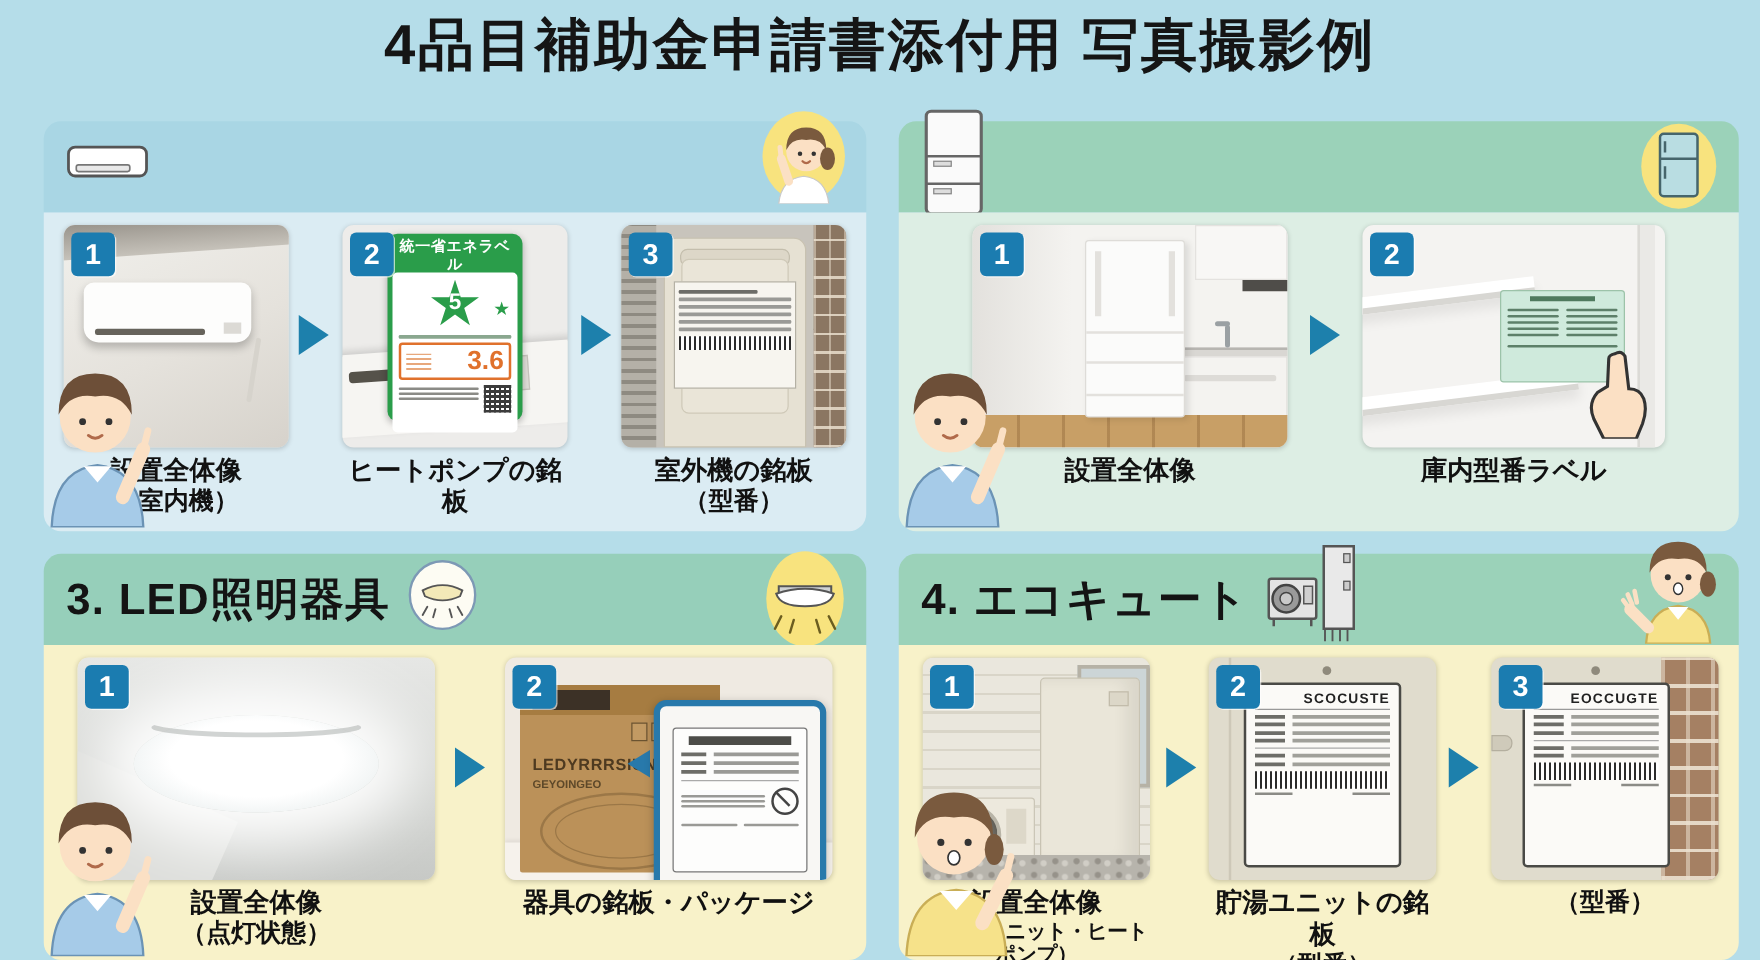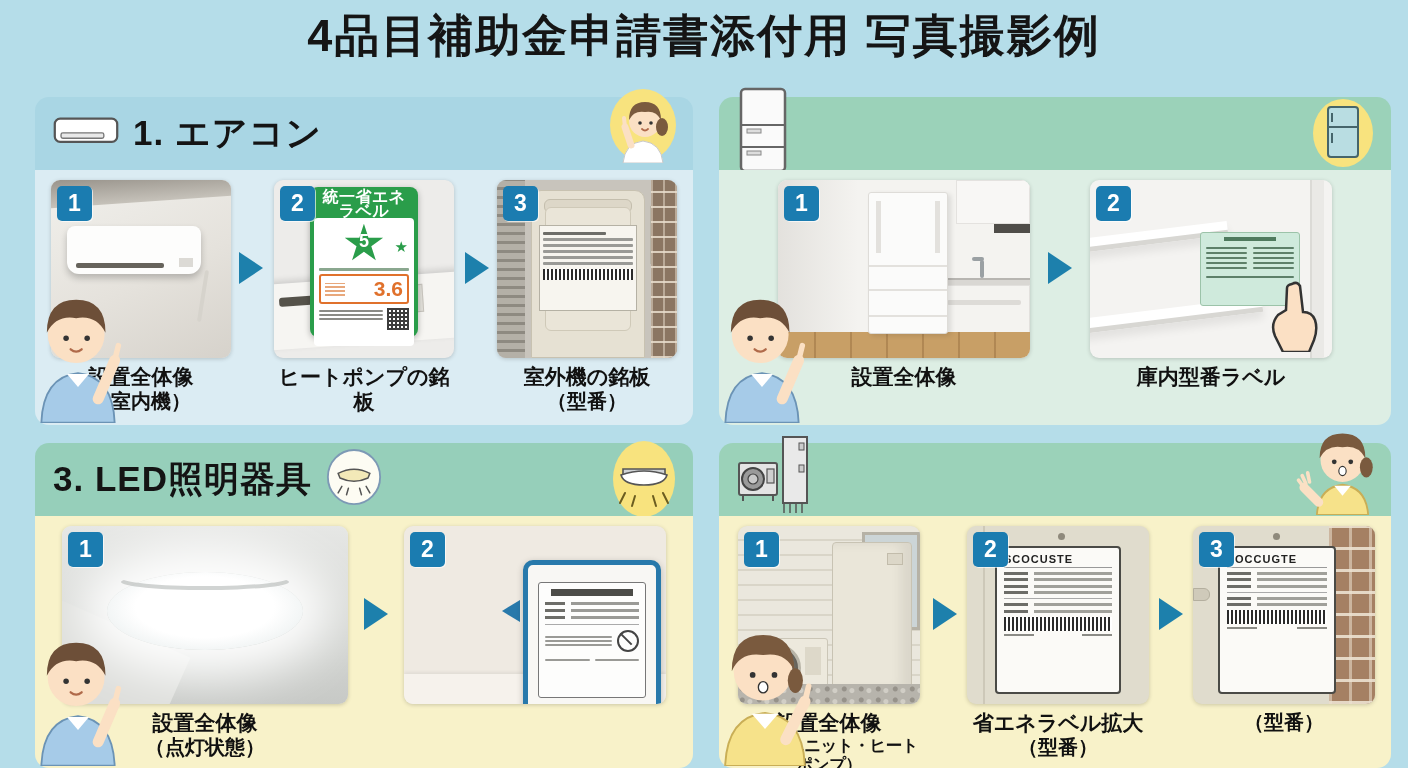--- a/index.html
+++ b/index.html
@@ -67,21 +67,21 @@
 
   
   .scene-elabel{background:#edecea;}
   .ac2{position:absolute;left:-8px;bottom:14px;right:-8px;height:66px;background:#f6f5f2;
     box-shadow:0 -3px 6px rgba(0,0,0,.13);transform:rotate(-4deg);}
   .ac2 .slot1{position:absolute;left:14px;top:14px;width:84px;height:9px;background:#55524a;border-radius:3px;}
   .ac2 .slot2{position:absolute;left:110px;top:10px;width:46px;height:26px;background:#e2e0da;border:1px solid #c9c6bf;}
   .elabel{position:absolute;left:50%;transform:translateX(-50%);top:7px;width:108px;height:150px;
     background:#2a9d4a;border-radius:8px;padding:3px 4px;box-sizing:border-box;
     box-shadow:0 2px 6px rgba(0,0,0,.28);z-index:3;}
-  .elabel-head{color:#fff;font-size:16px;font-weight:800;text-align:center;letter-spacing:.5px;line-height:14px;}
+  .elabel-head{color:#fff;font-size:12px;font-weight:800;text-align:center;letter-spacing:.5px;line-height:14px;}
   .elabel-body{background:#fff;border-radius:4px;height:128px;padding:2px 5px;box-sizing:border-box;position:relative;}
   .estar{position:relative;width:56px;height:46px;margin:0 auto;color:#2a9d4a;font-size:50px;
     line-height:46px;text-align:center;}
   .estar-num{position:absolute;left:0;right:0;top:12px;font-size:18px;line-height:18px;color:#fff;font-weight:800;}
   .estar-small{position:absolute;right:6px;top:20px;color:#2a9d4a;font-size:15px;}
   .ebars .bar{background:#8aa78f;height:3px;margin:2px 0;}
   .eval{margin-top:3px;border:2px solid #e0712c;border-radius:3px;display:flex;align-items:center;
     padding:1px 4px;gap:4px;}
   .eval .vb{flex:0 0 20px;height:13px;background:repeating-linear-gradient(0deg,#e8a87c 0 2px,transparent 2px 4px);}
   .eval b{color:#e0712c;font-size:21px;flex:1;text-align:right;font-weight:800;}
@@ -201,21 +201,21 @@
   .hp-side{position:absolute;right:6px;top:8px;width:16px;height:28px;background:#ddd8c9;}
   .gravel{position:absolute;left:0;right:0;bottom:0;height:20px;background:#b7b4ac;
     background-image:radial-gradient(circle at 25% 45%,#96928a 2px,transparent 3px),
       radial-gradient(circle at 70% 60%,#d1cec6 2px,transparent 3px);background-size:17px 11px;}
 
   
   .scene-np{background:#e0dccd;}
   .panel-line{position:absolute;left:16px;top:0;bottom:0;width:2px;background:#cdc8b8;}
   .screw{position:absolute;top:7px;left:50%;width:7px;height:7px;border-radius:50%;background:#8f8a7c;}
   .np{position:absolute;left:50%;transform:translateX(-50%);top:20px;width:126px;height:148px;
-    background:#fbfaf7;border:2px solid #4a4a46;border-radius:4px;padding:5px 7px;box-sizing:border-box;}
+    background:#fbfaf7;border:2px solid #4a4a46;border-radius:4px;padding:5px 7px;box-sizing:border-box;text-align:right;}
   .np-title{font-size:11px;font-weight:800;letter-spacing:1px;color:#222;
     border-bottom:1px solid #999;padding-bottom:2px;margin-bottom:3px;}
   .np-row{display:flex;gap:6px;align-items:center;margin:3.5px 0;}
   .np-row .k{width:24px;height:3px;background:#6d6d68;}
   .np-row .v{flex:1;height:3px;background:#a0a09a;}
   .np-div{height:1px;background:#aaa;margin:4px 0;}
   .np .barcode{margin-top:4px;}
   .np-foot{display:flex;justify-content:space-between;margin-top:3px;}
   .np-foot i{width:30px;height:2px;background:#8b8b86;}
   .bricks2{position:absolute;right:0;top:0;bottom:0;width:46px;background:#a58063;
@@ -236,21 +236,20 @@
   <div class="page-title">4品目補助金申請書添付用 写真撮影例</div>
 
   <div class="card s1">
     <div class="head h-aircon">
       <span>
         <svg width="66" height="32" viewBox="0 0 74 34">
           <rect x="2" y="2" width="70" height="26" rx="6" fill="#fff" stroke="#555" stroke-width="2.5"></rect>
           <rect x="9" y="18" width="48" height="6" rx="2" fill="#e9e9e9" stroke="#777" stroke-width="1.5"></rect>
         </svg>
       </span>
-      <span class="sec-title">1. エアコン</span>
       <span class="orn" style="right:14px;top:-10px">
         <svg width="72" height="76" viewBox="0 0 72 76">
           <ellipse cx="36" cy="38" rx="33" ry="36" fill="#f8e37e"></ellipse>
           <path d="M16 76 Q18 56 36 54 Q54 56 56 76 Z" fill="#fff" stroke="#c9c9c9"></path>
           <path d="M24 58 L18 40" stroke="#fbe0c4" stroke-width="7" stroke-linecap="round"></path>
           <path d="M18 40 L17 31" stroke="#fbe0c4" stroke-width="4" stroke-linecap="round"></path>
           <circle cx="38" cy="34" r="16" fill="#fbe0c4"></circle>
           <path d="M22 33 Q22 15 38 15 Q54 15 54 33 Q49 23 38 25 Q27 23 22 33 Z" fill="#7a5a3e"></path>
           <ellipse cx="55" cy="40" rx="6" ry="9" fill="#7a5a3e"></ellipse>
           <circle cx="33" cy="36" r="1.8" fill="#333"></circle>
@@ -482,20 +481,33 @@
             <div class="badge">1</div>
             <div class="lamp"></div>
           </div>
           <div class="cap"><span>設置全体像</span><span class="sub">（点灯状態）</span></div>
         </div>
         <div class="arrow"></div>
         <div class="step">
           <div class="photo photo-b scene-ledbox">
             <div class="badge">2</div>
             <div class="lb-floor"></div>
+            <div class="box">
+              <div class="box-top"></div>
+              <div class="box-dark"></div>
+              <div class="box-icons">
+                  <i></i>
+                  <i></i>
+                  <i></i>
+                  <i></i>
+                </div>
+              <div class="box-t1">LEDYRRRSIUN</div>
+              <div class="box-t2">GEYOINGEO</div>
+              <div class="box-ell"></div>
+            </div>
             <div class="conn"></div>
             <div class="callout">
               <div class="cl-label">
                 <div class="cl-title"></div>
                 <div class="cl-row">
                     <span class="k"></span>
                     <span class="v"></span>
                   </div>
                 <div class="cl-row">
                     <span class="k"></span>
@@ -518,40 +530,42 @@
                     <span class="fb">
                       <div class="bar"></div>
                     </span>
                     <span class="fb">
                       <div class="bar"></div>
                     </span>
                   </div>
               </div>
             </div>
           </div>
+          <div class="cap"><span>器具の銘板・パッケージ</span><span class="sub"></span></div>
         </div>
       </div>
       <span class="mascot m-bl">
         <svg width="110" height="140" viewBox="0 0 120 152">
           <path d="M20 152 Q22 102 60 98 Q98 102 100 152 Z" fill="#a6cbe8" stroke="#6b93b5" stroke-width="2"></path>
           <path d="M48 99 L60 113 L72 99 Z" fill="#fff"></path>
           <path d="M82 126 L100 84" stroke="#fbe0c4" stroke-width="12" stroke-linecap="round"></path>
           <path d="M100 84 L104 68" stroke="#fbe0c4" stroke-width="6" stroke-linecap="round"></path>
           <circle cx="58" cy="56" r="31" fill="#fbe0c4"></circle>
           <path d="M26 54 Q26 18 58 18 Q90 18 90 54 Q80 34 58 38 Q36 34 26 54 Z" fill="#6d4f38"></path>
           <circle cx="47" cy="60" r="3" fill="#333"></circle>
             <circle cx="70" cy="60" r="3" fill="#333"></circle>
           <path d="M52 72 Q58 77 64 72" stroke="#b06a4a" stroke-width="2.5" fill="none" stroke-linecap="round"></path>
         </svg>
       </span>
     </div>
   </div>
 
   <div class="card s4">
     <div class="head h-eco">
+      <span class="sec-title">4. エコキュート</span>
       <span style="align-self:flex-start;margin-top:-8px">
         <svg width="84" height="82" viewBox="0 0 84 82">
           <rect x="46" y="2" width="24" height="66" fill="#e9e9e9" stroke="#555" stroke-width="2"></rect>
           <rect x="62" y="8" width="5" height="7" fill="#ccc" stroke="#555" stroke-width="1"></rect>
           <rect x="62" y="30" width="5" height="7" fill="#ccc" stroke="#555" stroke-width="1"></rect>
           <g stroke="#555" stroke-width="1.5">
               <line x1="47" y1="68" x2="47" y2="78"></line>
               <line x1="53" y1="68" x2="53" y2="78"></line>
               <line x1="59" y1="68" x2="59" y2="78"></line>
               <line x1="65" y1="68" x2="65" y2="78"></line>
@@ -633,21 +647,21 @@
                   <span class="k"></span>
                   <span class="v"></span>
                 </div>
               <div class="barcode"></div>
               <div class="np-foot">
                   <i></i>
                   <i></i>
                 </div>
             </div>
           </div>
-          <div class="cap"><span>省エネラベル拡大</span><span class="sub">（型番）</span></div>
+          <div class="cap"><span>貯湯ユニットの銘板</span><span class="sub">（型番）</span></div>
         </div>
         <div class="arrow"></div>
         <div class="step">
           <div class="photo scene-np">
             <div class="badge">3</div>
             <div class="bricks2"></div>
             <div class="pipe"></div>
               <div class="screw" style="left:44%"></div>
             <div class="np" style="left:46%;width:118px">
               <div class="np-title">EOCCUGTE</div>

